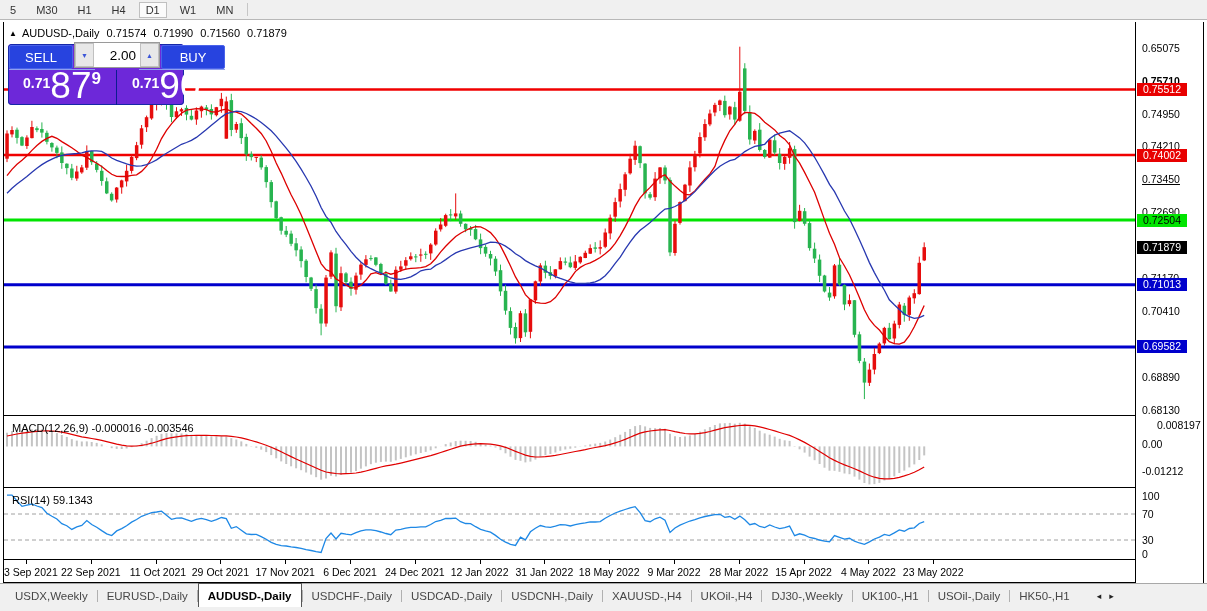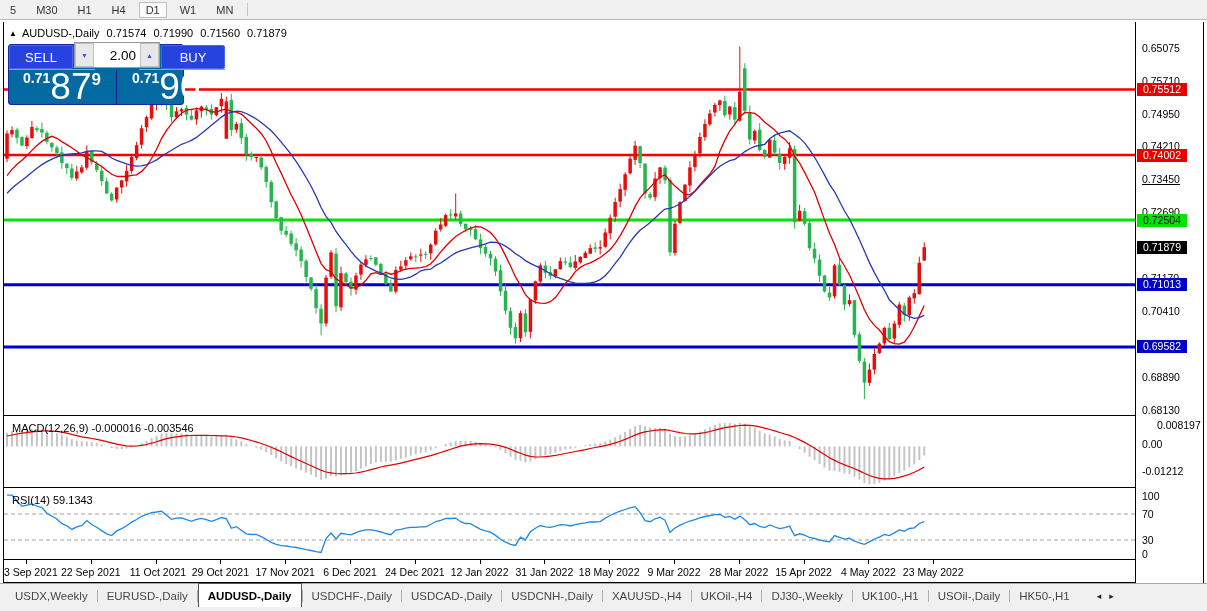--- a/index.html
+++ b/index.html
@@ -33,33 +33,33 @@
   .dlabel.first{transform:none;}
   
   #tabbar{position:absolute;left:0;top:583px;width:1207px;height:24px;background:#f0f0f0;
           border-top:1px solid #a8a8a8;display:flex;align-items:stretch;}
   .tab{font-size:11.5px;color:#474747;padding:0 9px;display:flex;align-items:center;cursor:default;white-space:nowrap;}
   .tab.active{background:#fff;border:1px solid #555;border-bottom:none;color:#000;font-weight:bold;margin-top:-1px;}
   .tabsep{width:1px;height:12px;background:#b0b0b0;align-self:center;}
   .tabarrow{font-size:9px;color:#222;align-self:center;padding:0 4px;}
   #bottomstrip{position:absolute;left:0;top:607px;width:1207px;height:4px;background:#f0f0f0;}
   
-  #tradepanel{position:absolute;left:8px;top:44px;width:176px;height:61px;background:#0369a1;
+  #tradepanel{position:absolute;left:8px;top:44px;width:176px;height:61px;background:#6d28d9;
               border-radius:4px;z-index:10;box-shadow:0 0 0 1px #1628a8 inset;}
   #tp-row1{position:absolute;left:0;top:0;width:218px;height:23px;display:flex;}
   .tpbtn{width:63px;height:22px;margin:1px;background:#2743df;color:#fff;font-size:13px;
          display:flex;align-items:center;justify-content:center;border:1px solid #4a63ea;border-radius:2px;}
   #tp-vol{flex:1;height:24px;margin-top:-2px;display:flex;background:#f0f0f0;border:1px solid #9a9a9a;}
   .spin{width:17px;background:#e8e8e8;color:#3c56d8;font-size:7px;display:flex;align-items:center;
         justify-content:center;border:1px solid #c0c0c0;}
   #vol-input{flex:1;border:none;outline:none;font-size:13.5px;text-align:right;padding-right:4px;width:40px;
              font-family:"Liberation Sans",sans-serif;color:#000;background:#fff;}
   .tpunder{position:absolute;top:25px;width:86px;height:1px;background:#8fa0ef;}
   #tp-prices{position:absolute;left:0;top:26px;width:218px;height:35px;display:flex;color:#fff;}
-  .tphalf{width:108px;display:flex;align-items:flex-start;justify-content:center;padding-bottom:5px;}
+  .tphalf{width:108px;display:flex;align-items:center;justify-content:center;padding-bottom:5px;}
   .tphalf.left{border-right:1px solid #0c1c90;}
   .tpsmall{font-size:14px;font-weight:bold;margin-bottom:4px;}
   .tpbig{font-size:37px;line-height:33px;font-weight:normal;}
   .tpsup{font-size:17px;margin-bottom:12px;font-weight:bold;}
 </style>
 </head>
 <body>
 
 <div id="app">
 
@@ -675,21 +675,21 @@
         <line x1="0" x2="1131" y1="49.0" y2="49.0" stroke="#a0a0a0" stroke-width="1" stroke-dasharray="4 3"></line>
         <path d="M3.0 4.1 L8.0 4.1 L13.0 9.9 L18.0 15.4 L22.9 14.2 L27.9 13.0 L32.9 15.0 L37.9 16.6 L42.9 22.2 L47.9 25.2 L52.9 28.0 L57.8 32.7 L62.8 34.7 L67.8 38.4 L72.8 35.9 L77.8 34.4 L82.8 29.5 L87.7 33.5 L92.7 36.2 L97.7 39.6 L102.7 42.8 L107.7 44.5 L112.7 39.9 L117.7 37.6 L122.6 34.7 L127.6 31.1 L132.6 28.5 L137.6 25.3 L142.6 23.5 L147.6 21.7 L152.6 21.0 L157.5 20.2 L162.5 24.2 L167.5 28.3 L172.5 27.2 L177.5 26.8 L182.5 28.7 L187.4 30.4 L192.4 28.3 L197.4 27.4 L202.4 28.7 L207.4 30.4 L212.4 28.6 L217.4 26.5 L222.3 27.6 L227.3 37.3 L232.3 35.6 L237.3 39.3 L242.3 42.9 L247.3 43.5 L252.3 43.4 L257.2 45.6 L262.2 48.3 L267.2 51.3 L272.2 53.3 L277.2 54.6 L282.2 55.0 L287.1 55.9 L292.1 56.5 L297.1 57.4 L302.1 58.7 L307.1 59.5 L312.1 60.6 L317.1 61.4 L322.0 47.5 L327.0 42.1 L332.0 47.9 L337.0 42.3 L342.0 43.2 L347.0 43.9 L352.0 41.6 L356.9 39.8 L361.9 38.9 L366.9 38.8 L371.9 39.7 L376.9 41.0 L381.9 42.5 L386.8 43.7 L391.8 39.1 L396.8 38.4 L401.8 37.1 L406.8 36.3 L411.8 36.4 L416.8 35.9 L421.7 35.8 L426.7 33.5 L431.7 30.5 L436.7 29.3 L441.7 27.5 L446.7 27.5 L451.7 27.1 L456.6 30.7 L461.6 32.5 L466.6 32.7 L471.6 35.7 L476.6 38.3 L481.6 39.9 L486.5 41.2 L491.5 44.4 L496.5 48.2 L501.5 51.1 L506.5 53.3 L511.5 54.4 L516.5 46.2 L521.4 48.8 L526.4 40.8 L531.4 37.3 L536.4 34.5 L541.4 35.8 L546.4 36.4 L551.4 35.1 L556.3 33.6 L561.3 33.9 L566.3 35.0 L571.3 33.7 L576.3 32.7 L581.3 31.8 L586.2 30.8 L591.2 31.0 L596.2 30.6 L601.2 27.3 L606.2 24.5 L611.2 22.0 L616.2 20.2 L621.1 18.5 L626.1 16.9 L631.1 15.7 L636.1 21.6 L641.1 29.7 L646.1 30.7 L651.1 27.8 L656.0 26.2 L661.0 29.3 L666.0 41.4 L671.0 37.0 L676.0 34.1 L681.0 32.0 L685.9 30.0 L690.9 28.6 L695.9 26.8 L700.9 25.5 L705.9 24.5 L710.9 23.7 L715.9 23.3 L720.8 26.4 L725.8 25.5 L730.8 28.2 L735.8 25.1 L740.8 28.8 L745.8 33.7 L750.8 32.5 L755.7 35.5 L760.7 36.6 L765.7 34.0 L770.7 36.0 L775.7 37.6 L780.7 36.6 L785.6 35.1 L790.6 44.7 L795.6 42.8 L800.6 44.2 L805.6 46.5 L810.6 47.5 L815.6 49.0 L820.5 50.2 L825.5 50.7 L830.5 44.6 L835.5 46.4 L840.5 48.2 L845.5 47.3 L850.5 50.2 L855.4 52.0 L860.4 53.4 L865.4 50.9 L870.4 48.0 L875.4 46.1 L880.4 43.4 L885.3 44.6 L890.3 41.9 L895.3 38.9 L900.3 40.2 L905.3 37.5 L910.3 36.8 L915.3 32.5 L920.2 30.6 " fill="none" stroke="#1e88e5" stroke-width="1.3"></path>
       </svg>
     <div class="indlabel">
       <span>RSI(14)</span> <span>59.1343</span>
     </div>
   </div>
 
   <div id="axiscol">
       <div class="axlabel" style="top: 23px;">0.65075</div>
-      <div class="axlabel" style="top: 55.984px;">0.75710</div>
+      <div class="axlabel" style="top: 55.984px; font-weight: bold;">0.75710</div>
       <div class="axlabel" style="top: 88.968px;">0.74950</div>
       <div class="axlabel" style="top: 121.084px;">0.74210</div>
       <div class="axlabel" style="top: 154.068px; text-decoration: underline;">0.73450</div>
       <div class="axlabel" style="top: 187.052px;">0.72690</div>
       <div class="axlabel" style="top: 253.02px;">0.71170</div>
       <div class="axlabel" style="top: 286.004px;">0.70410</div>
       <div class="axlabel" style="top: 351.972px;">0.68890</div>
       <div class="axlabel" style="top: 384.956px;">0.68130</div>
       <div class="badge" style="top: 63.0772px; background: rgb(232, 0, 0); color: rgb(255, 255, 255);">0.75512</div>
       <div class="badge" style="top: 128.611px; background: rgb(232, 0, 0); color: rgb(255, 255, 255);">0.74002</div>

